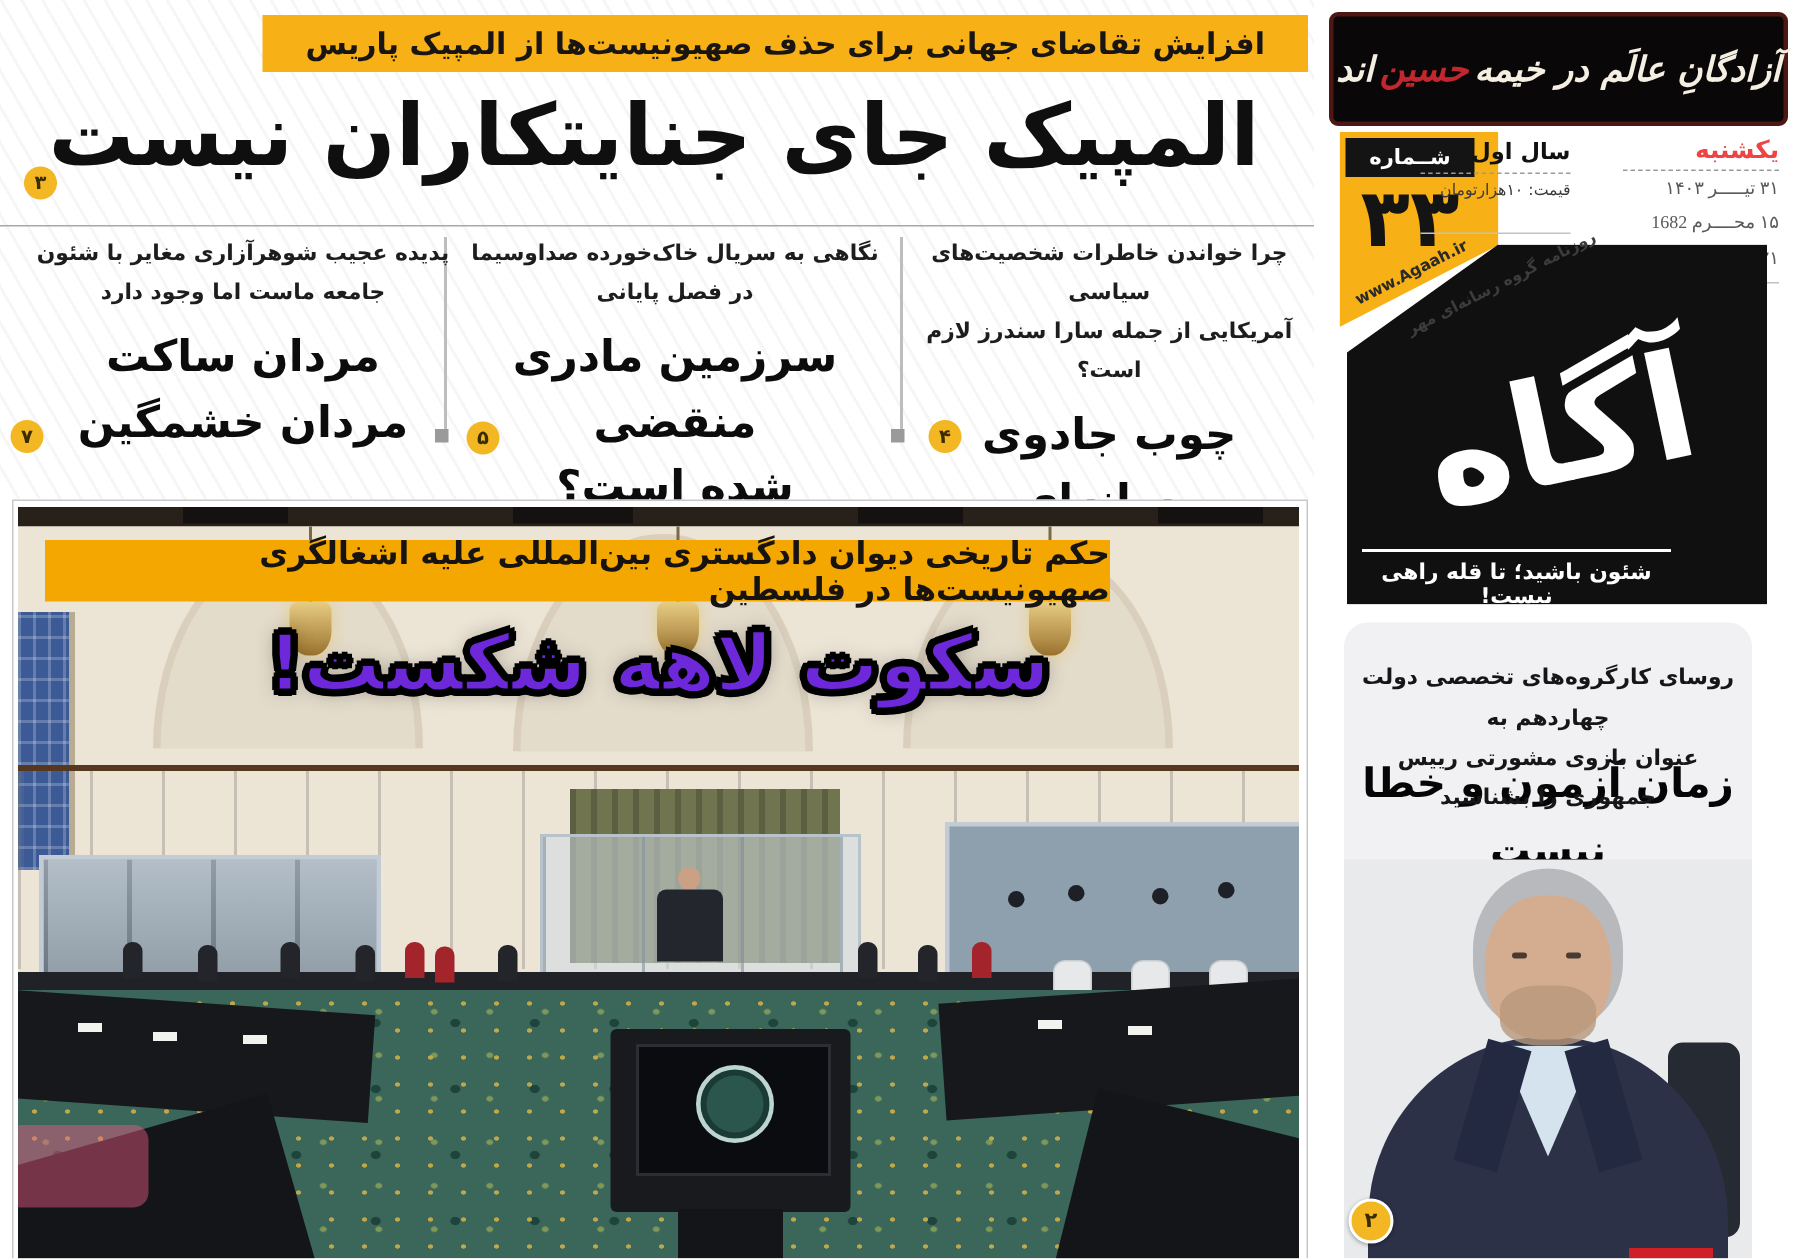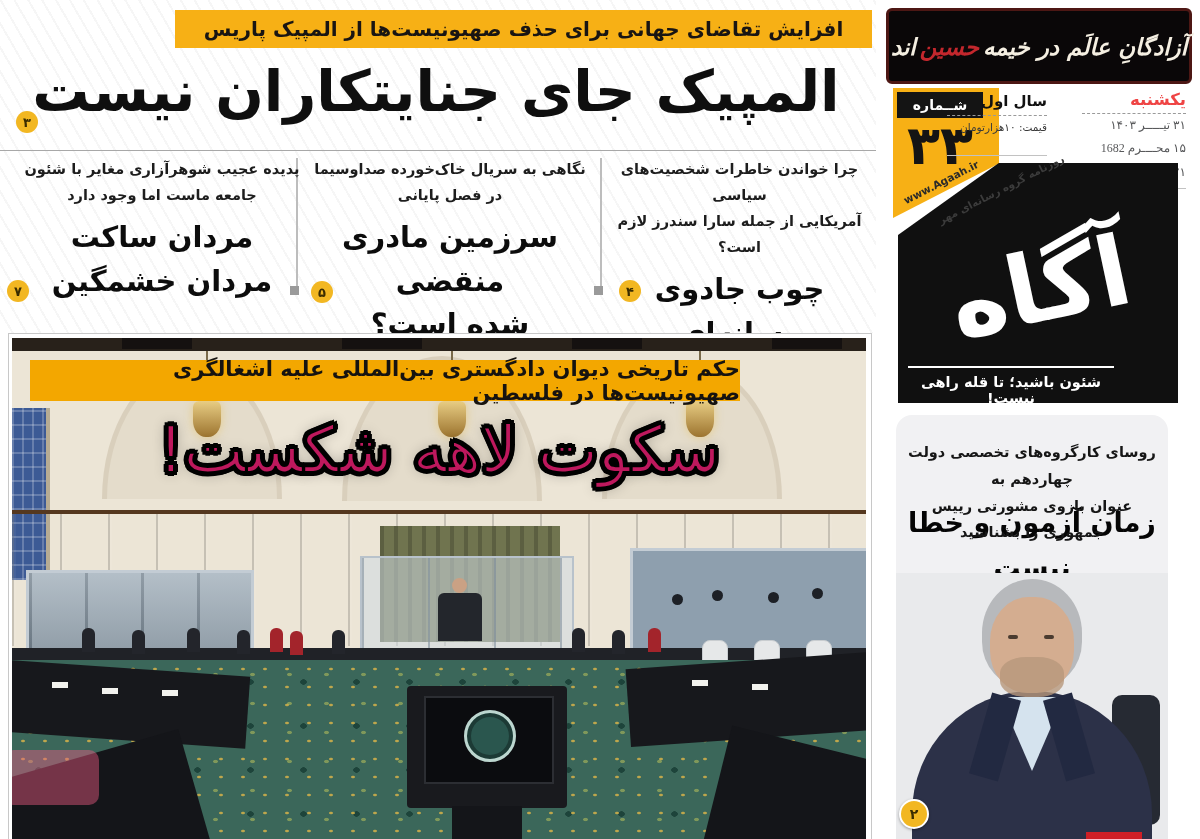--- a/index.html
+++ b/index.html
@@ -81,21 +81,21 @@
       radial-gradient(rgba(26,64,55,.9) 3px,transparent 3.6px);
     background-size:22px 18px,37px 29px,53px 44px;}
   .podium{left:395px;top:348px;width:160px;height:122px;background:#191a1e;border-radius:4px;}
   .screen{left:412px;top:358px;width:126px;height:84px;background:#0b0c0f;border:2px solid #2c2e33;}
   .emblem{left:452px;top:372px;width:46px;height:46px;border-radius:50%;background:#2a564e;
      border:3px solid #bcd6cf;box-shadow:inset 0 0 0 4px #1c3a35;}
   .pedestal{left:440px;top:468px;width:70px;height:33px;background:#141519;}
   .wm{left:-8px;top:412px;width:95px;height:55px;background:rgba(236,90,130,.45);border-radius:10px;}
   .caption{left:18px;top:22px;width:710px;height:41px;background:#f3a700;
      display:flex;align-items:center;justify-content:center;font-size:21px;font-weight:900;color:#161310;}
-  .bighead{left:10px;top:74px;width:834px;text-align:center;font-size:64px;font-weight:400;color:#be185d;
+  .bighead{left:10px;top:74px;width:834px;text-align:center;font-size:52px;font-weight:700;color:#6d28d9;
      line-height:1.2;-webkit-text-stroke:2px #000;
      text-shadow:4px 0 0 #000,-4px 0 0 #000,0 4px 0 #000,0 -4px 0 #000,
                  3px 3px 0 #000,-3px -3px 0 #000,3px -3px 0 #000,-3px 3px 0 #000,0 0 14px rgba(0,0,0,.45);}
 
   
   .rban{left:886px;top:8px;width:300px;height:70px;background:#0a0708;border:3px solid #4d1714;
      border-radius:6px;display:flex;align-items:center;justify-content:center;
      font-family:"DejaVu Serif",serif;font-weight:700;font-style:italic;font-size:23px;color:#f5efe2;}
   .rban .hl{color:#c3272d;padding:0 4px;}
   .issue{left:893px;top:88px;width:94px;height:130px;background:#f7b015;

